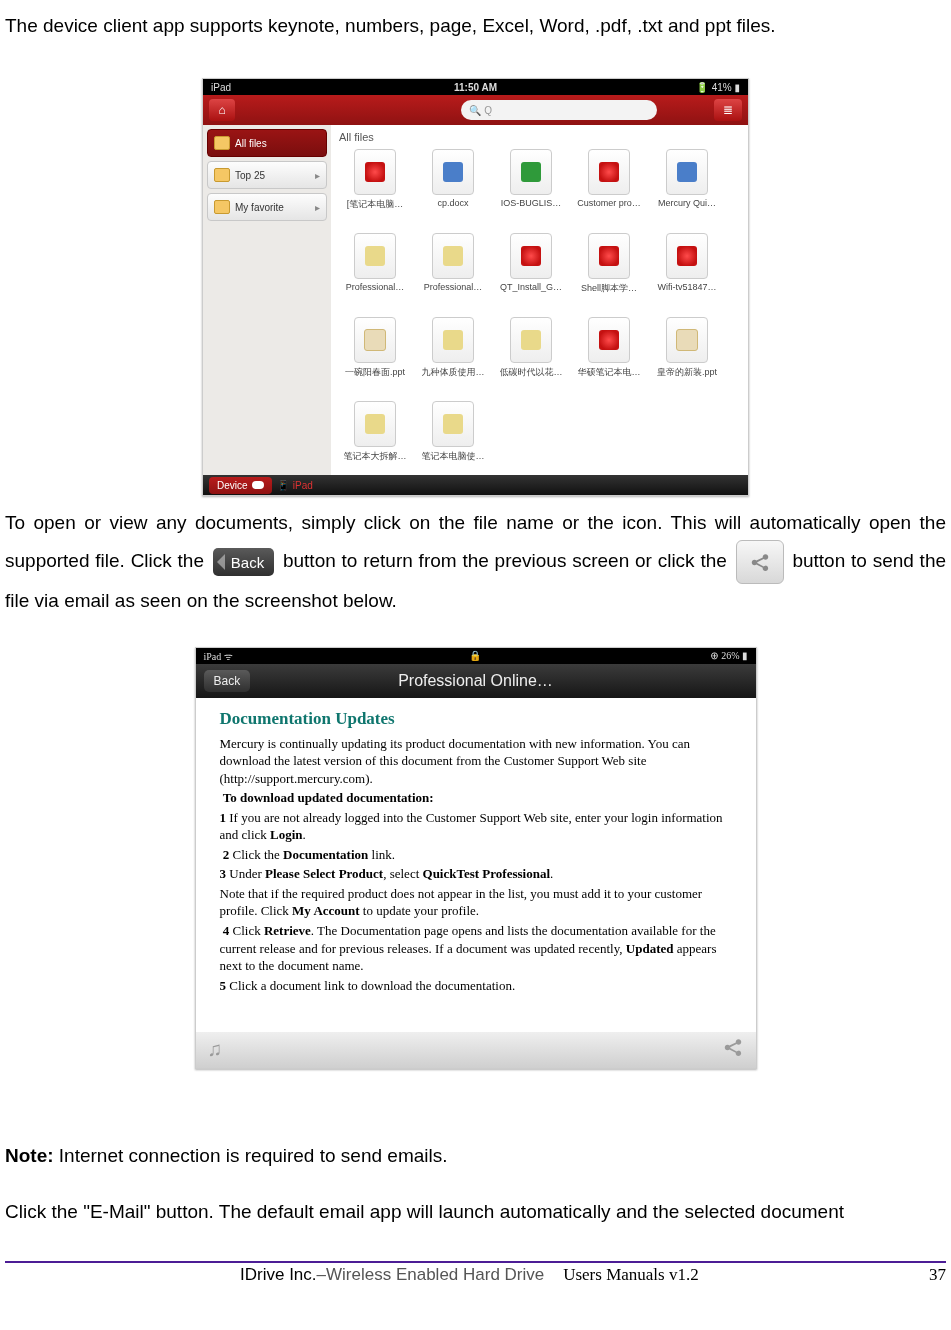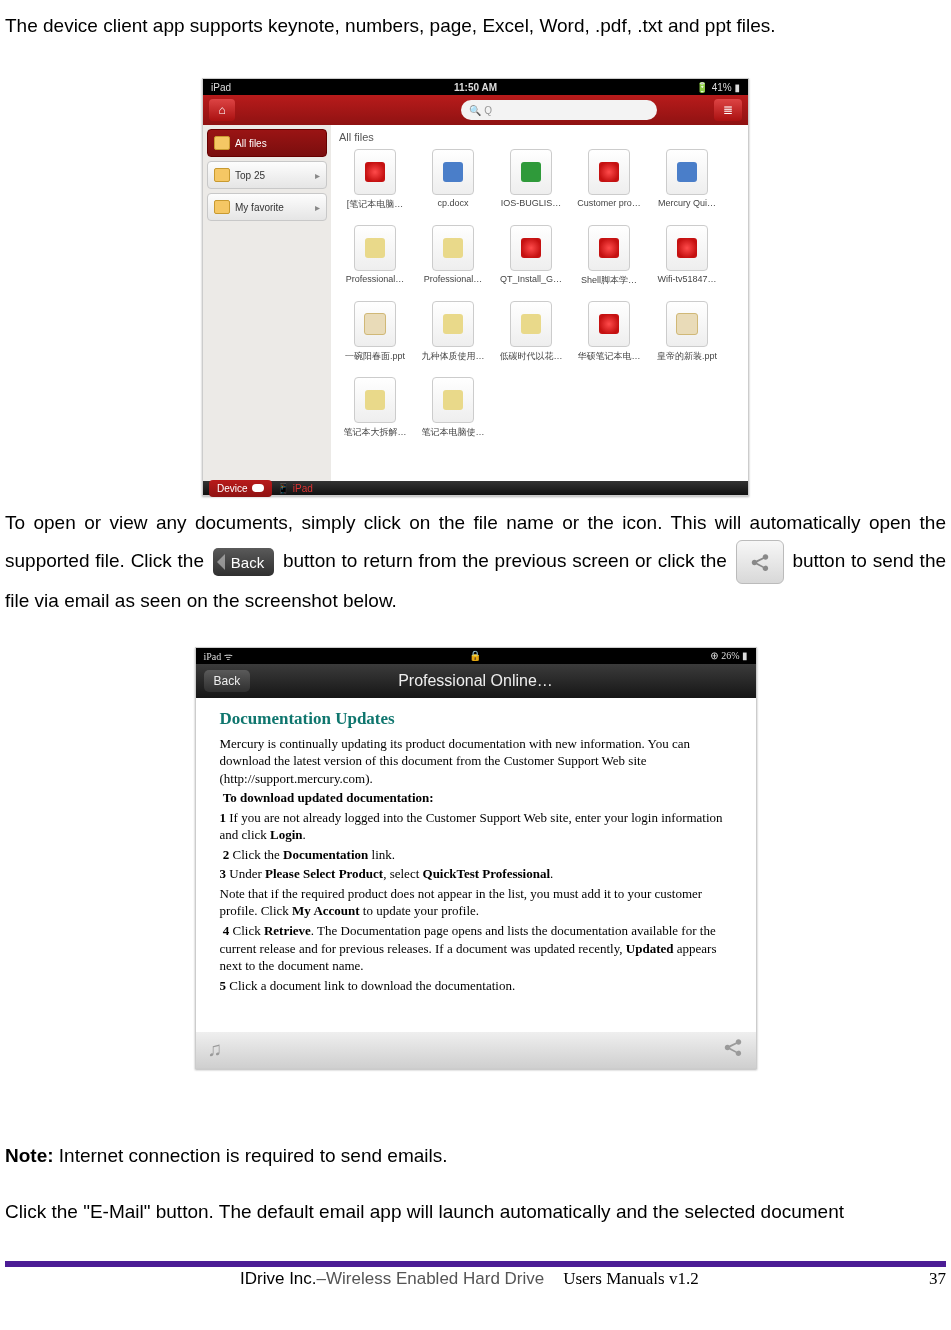--- a/index.html
+++ b/index.html
@@ -70,39 +70,39 @@
   }
   .sidetab.sel { background: linear-gradient(#9a1414,#7a0e0e); color:#fff; border-color:#600;}
   .folder-ic {width:14px;height:12px;background:#f5c764;border-radius:2px;border:1px solid #c89a30;}
   .sidetab .chev { margin-left:auto; color:#888; }
   .files-area { flex:1; background:#fff; padding:6px 8px; }
   .files-area .title { font-size:11px; color:#555; margin-bottom:6px; }
   .grid {
     display:grid;
     grid-template-columns: repeat(5, 72px);
     grid-auto-rows: 74px;
-    gap: 2px 6px;
+    gap: 10px 6px;
   }
   .cell { display:flex;flex-direction:column;align-items:center;gap:3px; }
   .fileicon {
     width:40px;height:44px;background:linear-gradient(#fff,#eee);
     border:1px solid #ccc;border-radius:4px;position:relative;overflow:hidden;
     display:flex;align-items:center;justify-content:center;
   }
   .fileicon .badge {
     width:20px;height:20px;border-radius:3px;
   }
   .b-pdf { background:radial-gradient(circle,#ff4b4b 0,#c51111 70%); }
   .b-doc { background:#4a7ec9; }
   .b-xls { background:#2f9a3a; }
   .b-txt { background:#e9d98a; }
   .b-ppt { background:#e9dbb8; border:1px solid #d0b877;}
   .flabel { font-size:9px;color:#444;max-width:70px;white-space:nowrap;overflow:hidden;text-overflow:ellipsis;text-align:center;}
   .bottombar {
-    height:14px;background:linear-gradient(#333,#111);display:flex;align-items:center;
+    height:20px;background:linear-gradient(#333,#111);display:flex;align-items:center;
     padding:0 6px;gap:6px;color:#bbb;font-size:10px;
   }
   .devbtn {
     background:linear-gradient(#b81b1b,#8f1212);color:#fff;border-radius:4px;padding:3px 8px;
     display:flex;align-items:center;gap:4px;
   }
   .cloud{width:12px;height:8px;background:#fff;border-radius:5px;}
 
   
   .backbtn {
@@ -151,21 +151,21 @@
   }
   .docbody h3{margin:0 0 4px 0;color:#0f766e;font-family:"Times New Roman",serif;font-weight:bold;font-size:17px;}
   .docbody p{margin:2px 0;}
   .bottombar2{
     height:36px;background:linear-gradient(#efefef,#cfcfcf);display:flex;align-items:center;
     padding:0 12px;justify-content:space-between;color:#9a9a9a;font-size:20px;
   }
 
   .note-line{margin-top:70px;line-height:1.8;}
   .footer{
-    border-top:6px solid #4c1d95;margin-top:32px;
+    border-top:2px solid #4c1d95;margin-top:32px;
     display:flex;align-items:baseline;justify-content:space-between;
     padding-top:2px;font-size:17px;
   }
   .footer .left{font-family:Arial;}
   .footer .left .company{font-family:Arial;}
   .footer .mid{font-family:"Times New Roman",serif;}
   .footer .pg{font-family:"Times New Roman",serif;}
 </style>
 </head>
 <body>

